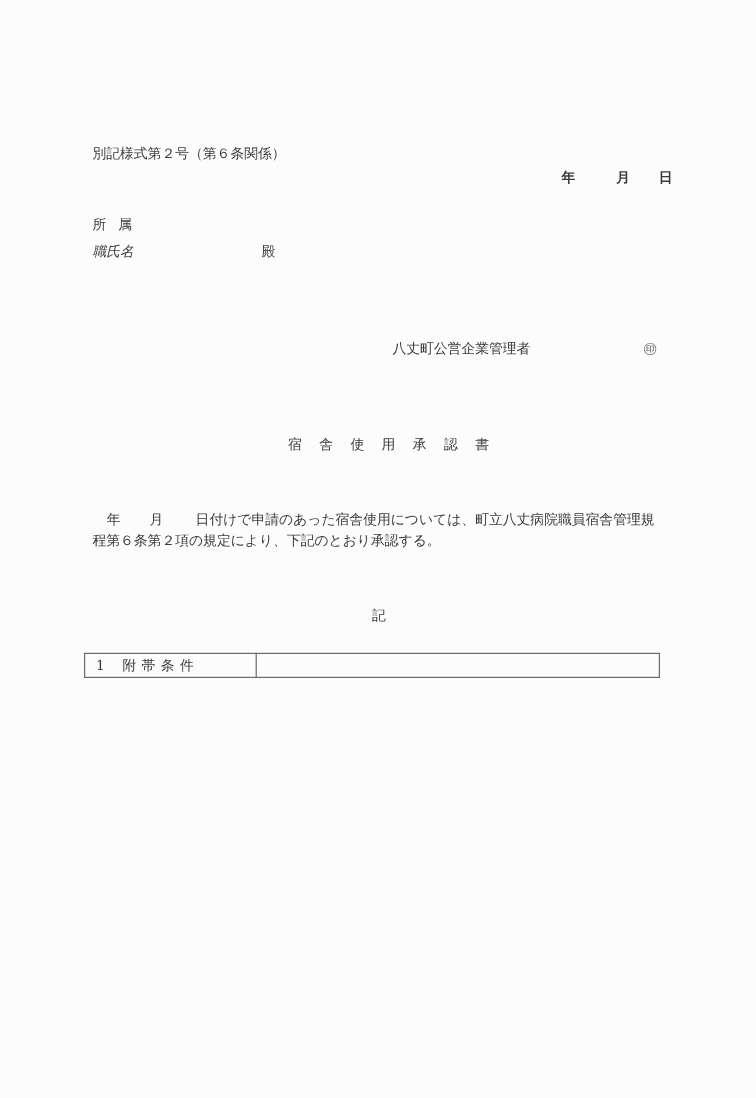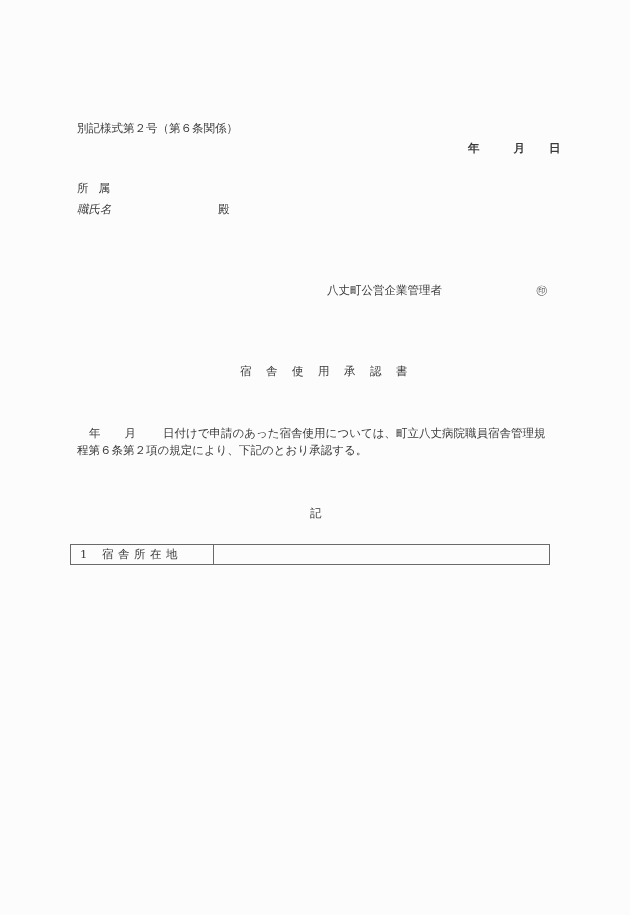--- a/index.html
+++ b/index.html
@@ -86,20 +86,20 @@
     <span>年</span><span class="sp1"></span><span>月</span><span class="sp2"></span><span>日付けで申請のあった宿舎使用については、町立八丈病院職員宿舎管理規</span>
   </div>
   <div class="abs body-line2">程第６条第２項の規定により、下記のとおり承認する。</div>
 
   <div class="abs ki">記</div>
 
   <table class="details">
     <tbody>
         <tr>
       <td class="label">
-        <span class="num">1</span><span class="lbl lbl-1">宿舎所在地</span>
+        <span class="num">1</span><span class="lbl lbl-1">附帯条件</span>
       </td>
       <td></td>
     </tr>
   </tbody>
     </table>
 
 </div>
 
 </body></html>

